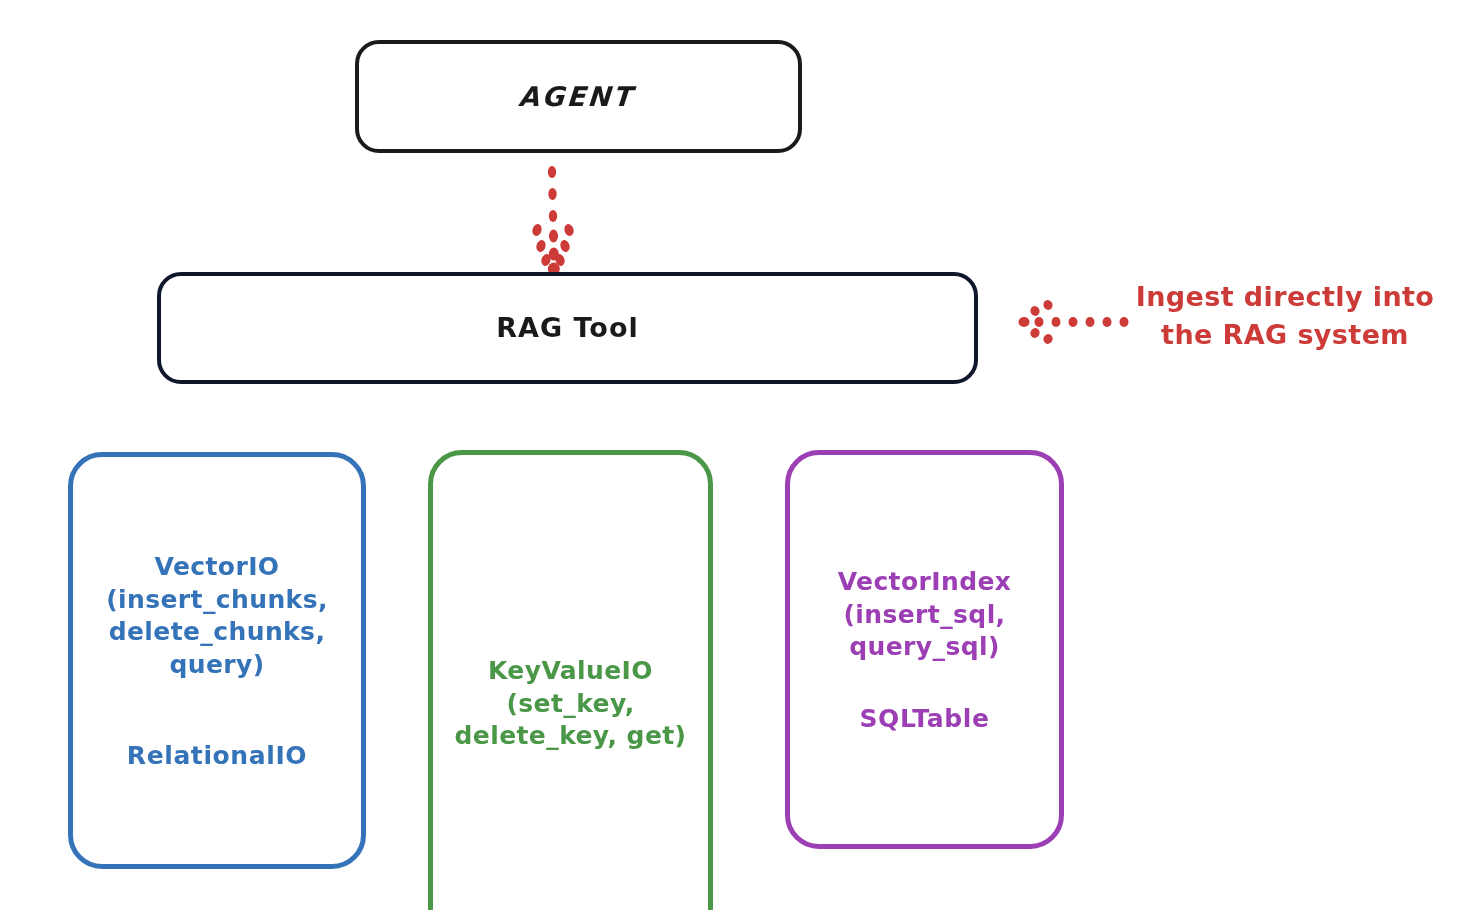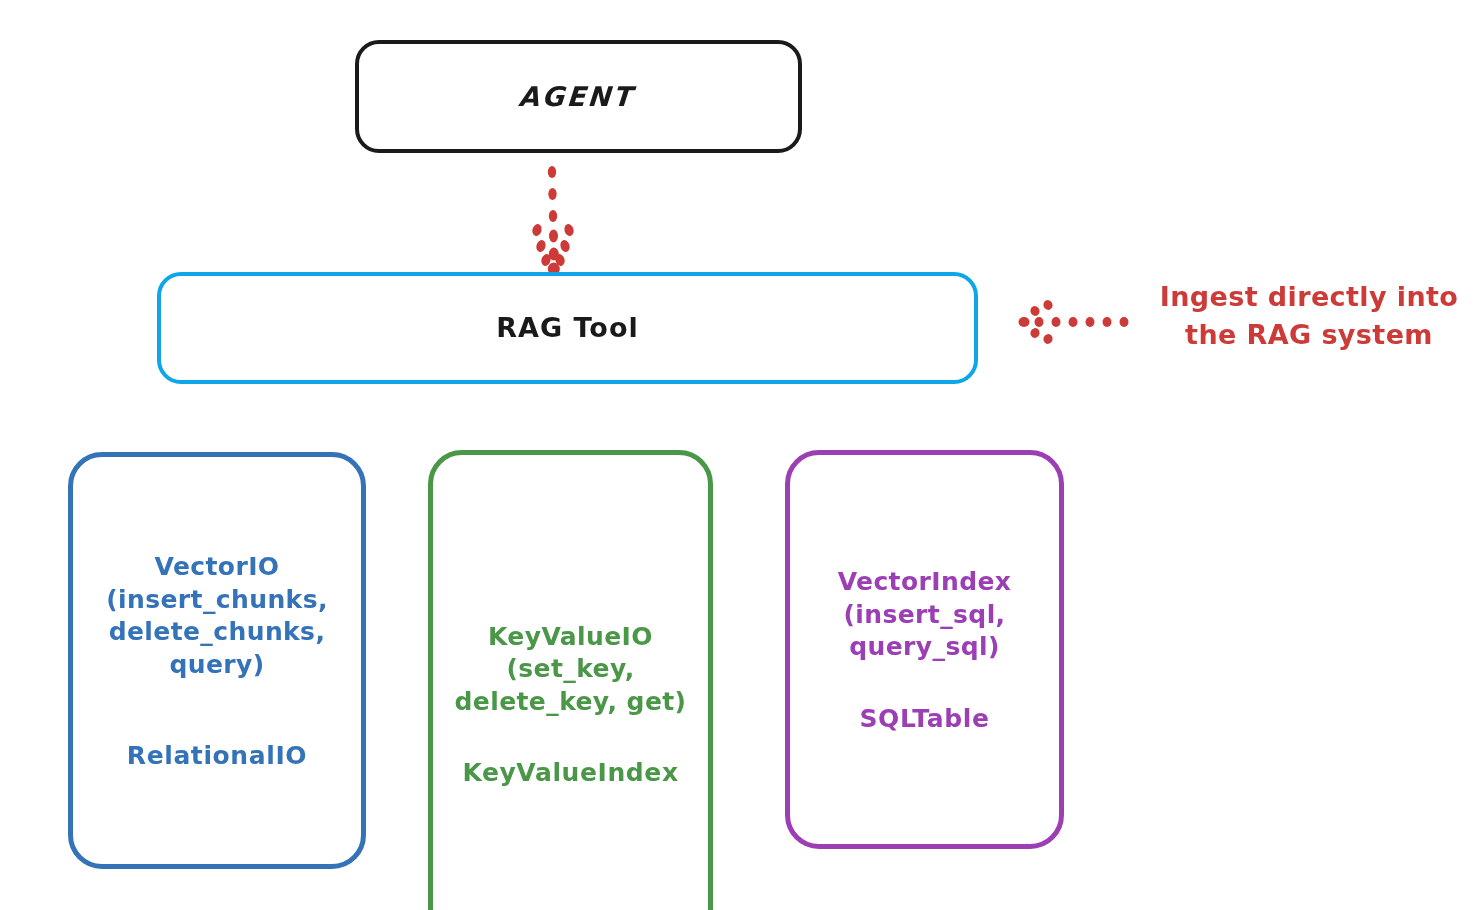--- a/index.html
+++ b/index.html
@@ -41,21 +41,21 @@
     font-style: italic;
     font-weight: 700;
     letter-spacing: 2.5px;
     color: #1a1a1a;
     transform: skewX(-7deg);
   }
 
   
   #ragtool-node {
     left: 157px; top: 272px; width: 821px; height: 112px;
-    border: 4px solid #0ea5e9;
+    border: 4px solid #0f172a;
     border-radius: 24px;
   }
   #ragtool-node .node-label {
     font-size: 27px;
     font-weight: 600;
     color: #1a1a1a;
     letter-spacing: 1px;
   }
 
   
@@ -102,21 +102,21 @@
   .connector {
     position: absolute;
     pointer-events: none;
   }
   #agent-to-ragtool-arrow { left: 505px; top: 160px; width: 100px; height: 115px; }
   #ingest-arrow { left: 1018px; top: 295px; width: 120px; height: 55px; }
 
   
   #ingest-annotation {
     position: absolute;
-    left: 1144px; top: 278px; width: 330px;
+    left: 1120px; top: 278px; width: 330px;
     color: #cc3b38;
     font-size: 27px;
     font-weight: 600;
     line-height: 1.42;
     text-align: center;
     white-space: pre-line;
     letter-spacing: 0.4px;
   }
 </style>
 </head>
@@ -173,21 +173,20 @@
 (insert_chunks,
 delete_chunks,
 query)</div>
     <div class="index-label">RelationalIO</div>
   </div>
 
   <div class="node provider" id="keyvalueio-node">
     <div class="node-label">KeyValueIO
 (set_key,
 delete_key, get)</div>
-    <div class="index-label">KeyValueIndex</div>
   </div>
 
   <div class="node provider" id="relationalio-node">
     <div class="node-label">VectorIndex
 (insert_sql,
 query_sql)</div>
     <div class="index-label">SQLTable</div>
   </div>
 
 </div>

